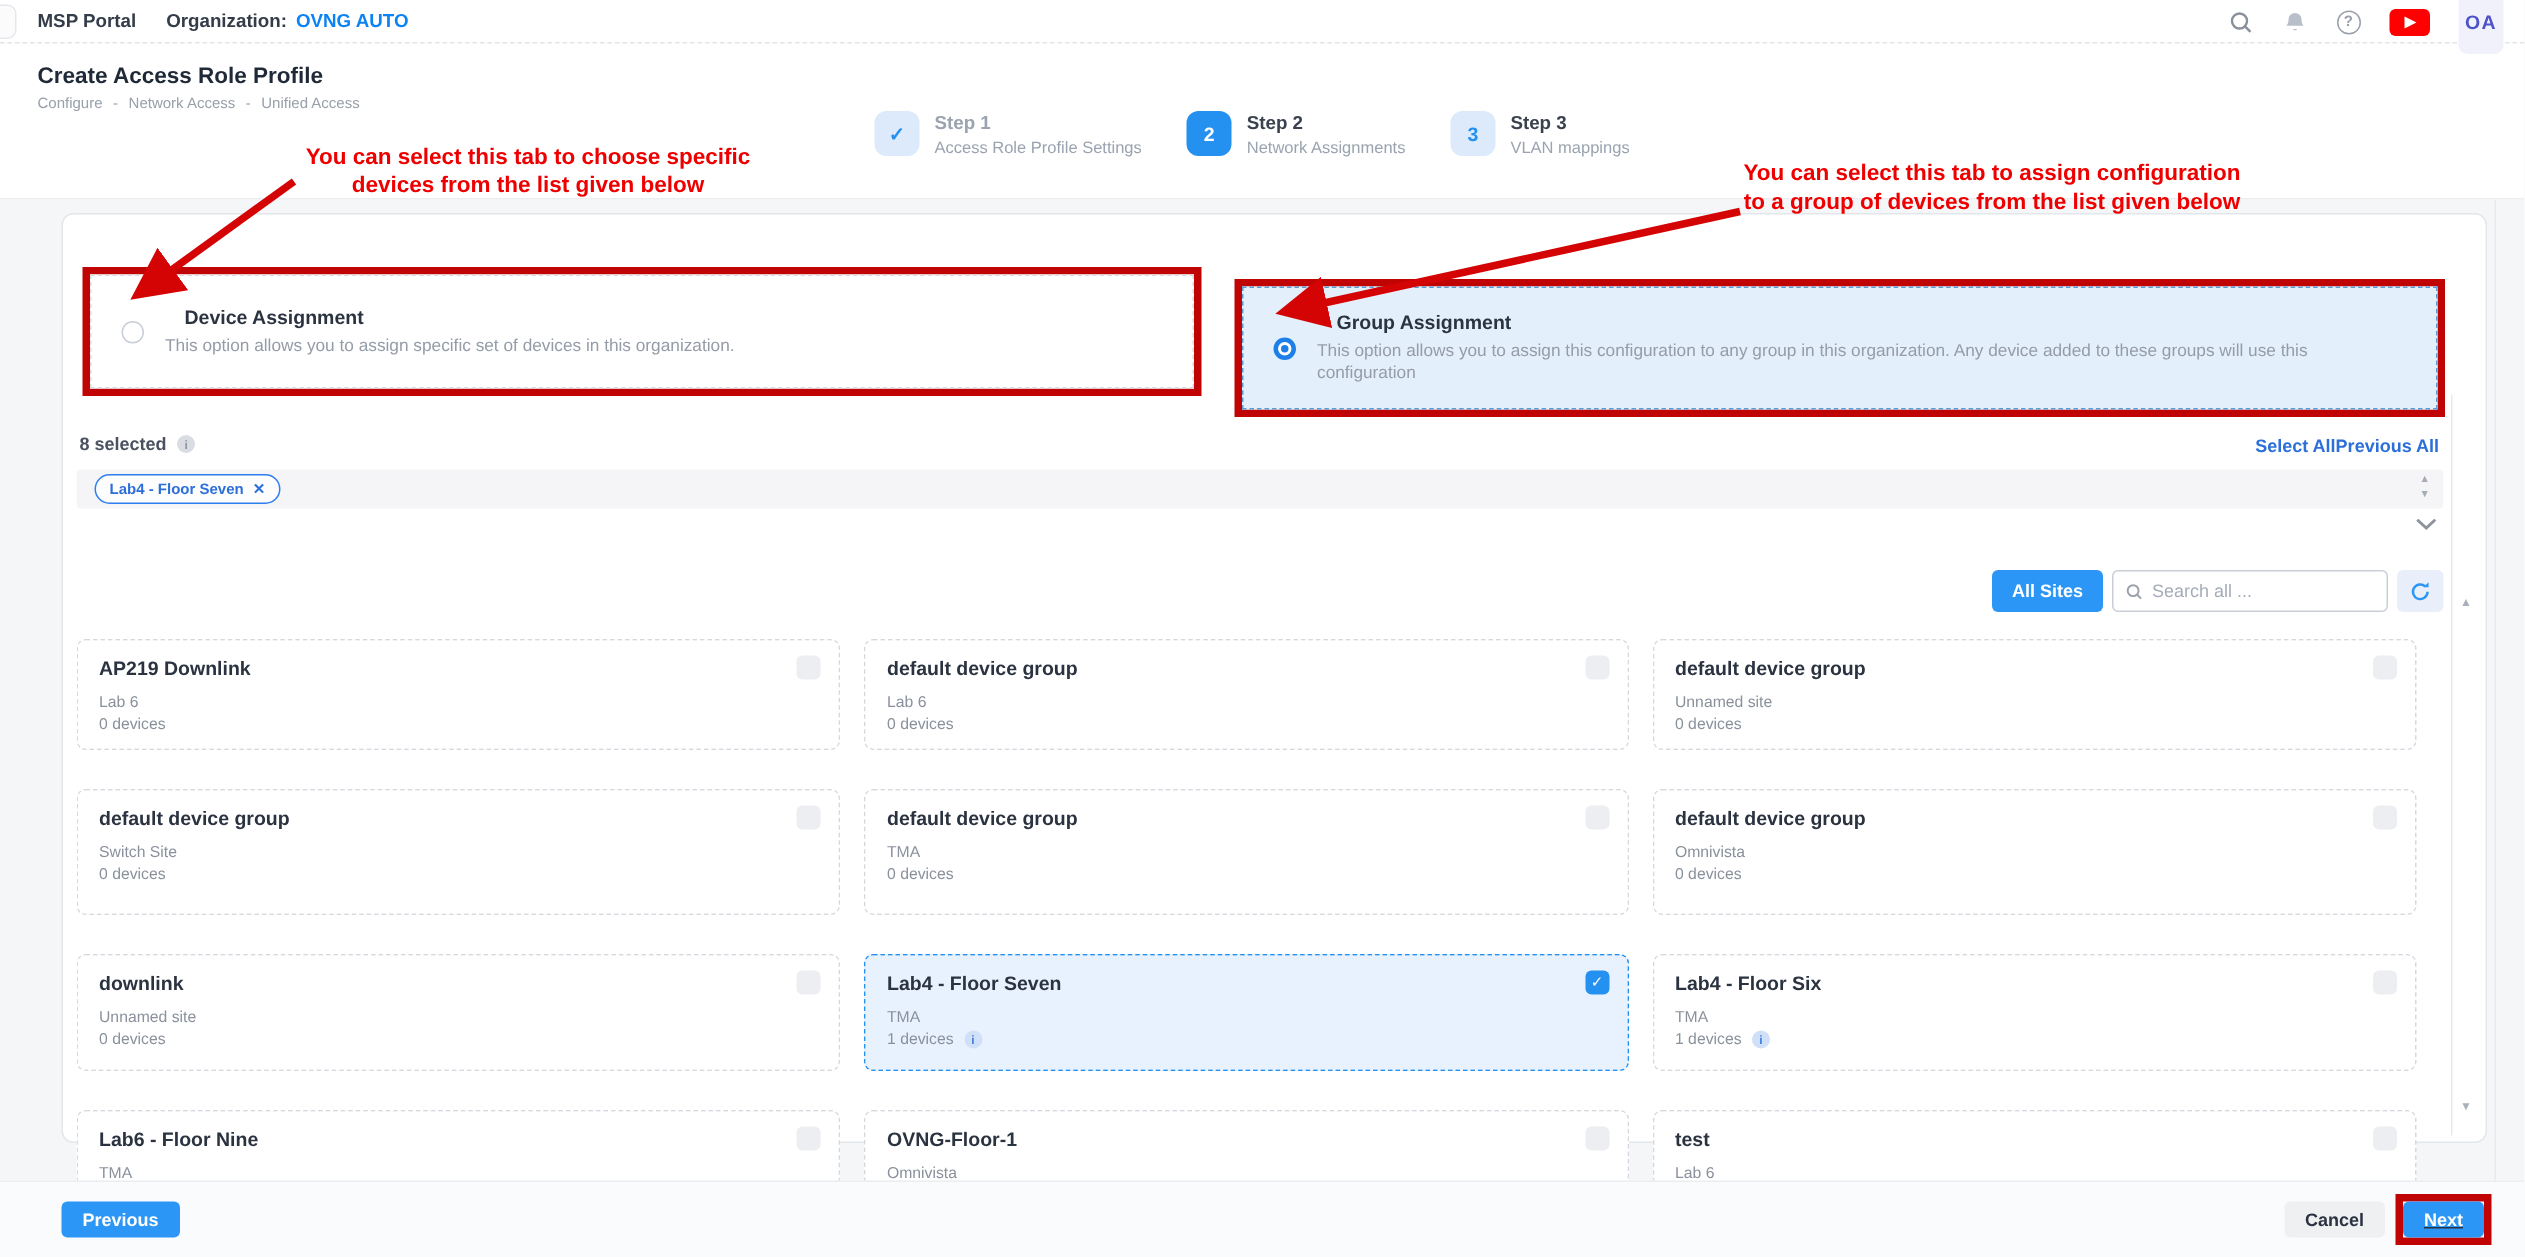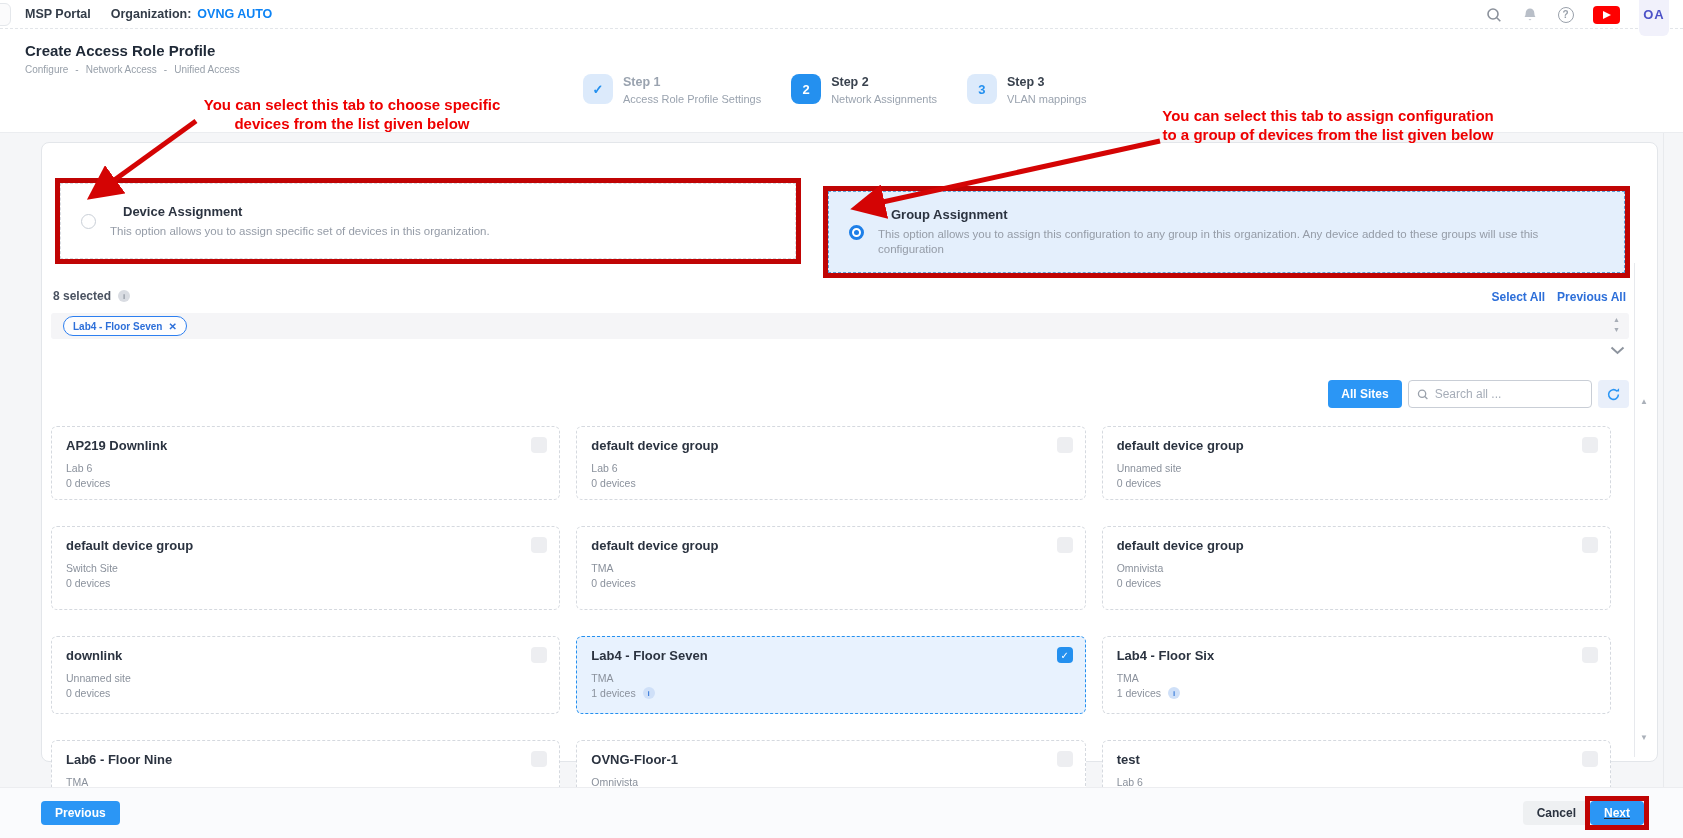--- a/index.html
+++ b/index.html
@@ -59,21 +59,21 @@
   .radio.checked { border:3px solid #1d7fe8; }
   .radio.checked::after { content:""; position:absolute; left:50%; top:50%; width:5px; height:5px; margin:-2.5px 0 0 -2.5px; border-radius:50%; background:#1d7fe8; }
   .opt-title { font-size:13px; font-weight:700; color:#2b3340;padding-left:13px; }
   .opt-desc { font-size:11.5px; color:#959ca7; margin-top:5px; line-height:15px; max-width:730px; }
 
   
   .count-label { position:absolute; left:11px; top:146px; font-size:12px; font-weight:700; color:#4a5260; display:flex; align-items:center; gap:7px; }
   .info-dot { width:12px; height:12px; border-radius:50%; background:#d9dce2; color:#8d949f; font-size:8px; font-weight:700;
               display:inline-flex; align-items:center; justify-content:center; font-style:normal; cursor:pointer; }
   .info-dot.blue { background:#cfe0f8; color:#3d7edb; }
-  .select-links { position:absolute; right:31px; top:147px; font-size:12px; font-weight:700; color:#2d6fd9; display:flex; gap:12px; }
+  .select-links { position:absolute; right:31px; top:147px; font-size:12px; font-weight:700; color:#2d6fd9; display:flex; }
   .select-links span { cursor:pointer; }
 
   .chip-strip { position:absolute; left:9px; top:170px; width:1578px; height:26px; background:#f5f5f7; border-radius:3px; }
   .chip { position:absolute; left:12px; top:3px; height:20px; display:inline-flex; align-items:center; gap:6px; padding:0 9px;
           border:1px solid #2d7ff0; border-radius:10px; font-size:10px; font-weight:700; color:#2d6fd9; background:#fdfdfe; }
   .chip-x { cursor:pointer; font-size:10px; }
   .strip-spinner { position:absolute; right:9px; top:2px; display:flex; flex-direction:column; line-height:10px; font-size:7px; color:#a7adb6; }
   .strip-spinner span { cursor:pointer; }
   .chevron-more { position:absolute; left:1568px; top:198px; cursor:pointer; }
 
@@ -102,21 +102,21 @@
 
   .scroll-divider { position:absolute; left:1592px; top:120px; height:494px; border-left:1px solid #e7e9ed; }
   .grid-scroll-up, .grid-scroll-down { position:absolute; left:1598px; font-size:8px; color:#aab0b9; cursor:pointer; }
   .grid-scroll-up { top:254px; } .grid-scroll-down { top:590px; }
 
   
   .footer { position:absolute; left:0; top:787px; width:1683px; height:51px; background:#fafbfd; border-top:1px solid #ecedf0; z-index:2; }
   .btn { border:none; border-radius:4px; font-size:12px; font-weight:700; font-family:inherit; cursor:pointer; padding:5px 14px; height:24px; }
   .btn-prev { position:absolute; left:41px; top:13px; background:#2b96f5; color:#fff; }
   .btn-cancel { position:absolute; right:93px; top:13px; background:#eef0f2; color:#2b3340; }
-  .next-wrap { position:absolute; right:34px; top:8px; padding:0;text-decoration:underline; }
+  .next-wrap { position:absolute; right:22px; top:8px; padding:0;text-decoration:underline; }
   .btn-next { background:#2b96f5; color:#fff; display:block; }
   .page-scroll-line { position:absolute; left:1663px; top:29px; height:809px; border-left:1px solid #e8eaed; }
 </style>
 </head>
 <body>
 
 <div class="topbar">
   <div class="topbar-stub"></div>
   <div class="brand">MSP Portal</div>
   <div class="org-wrap">

